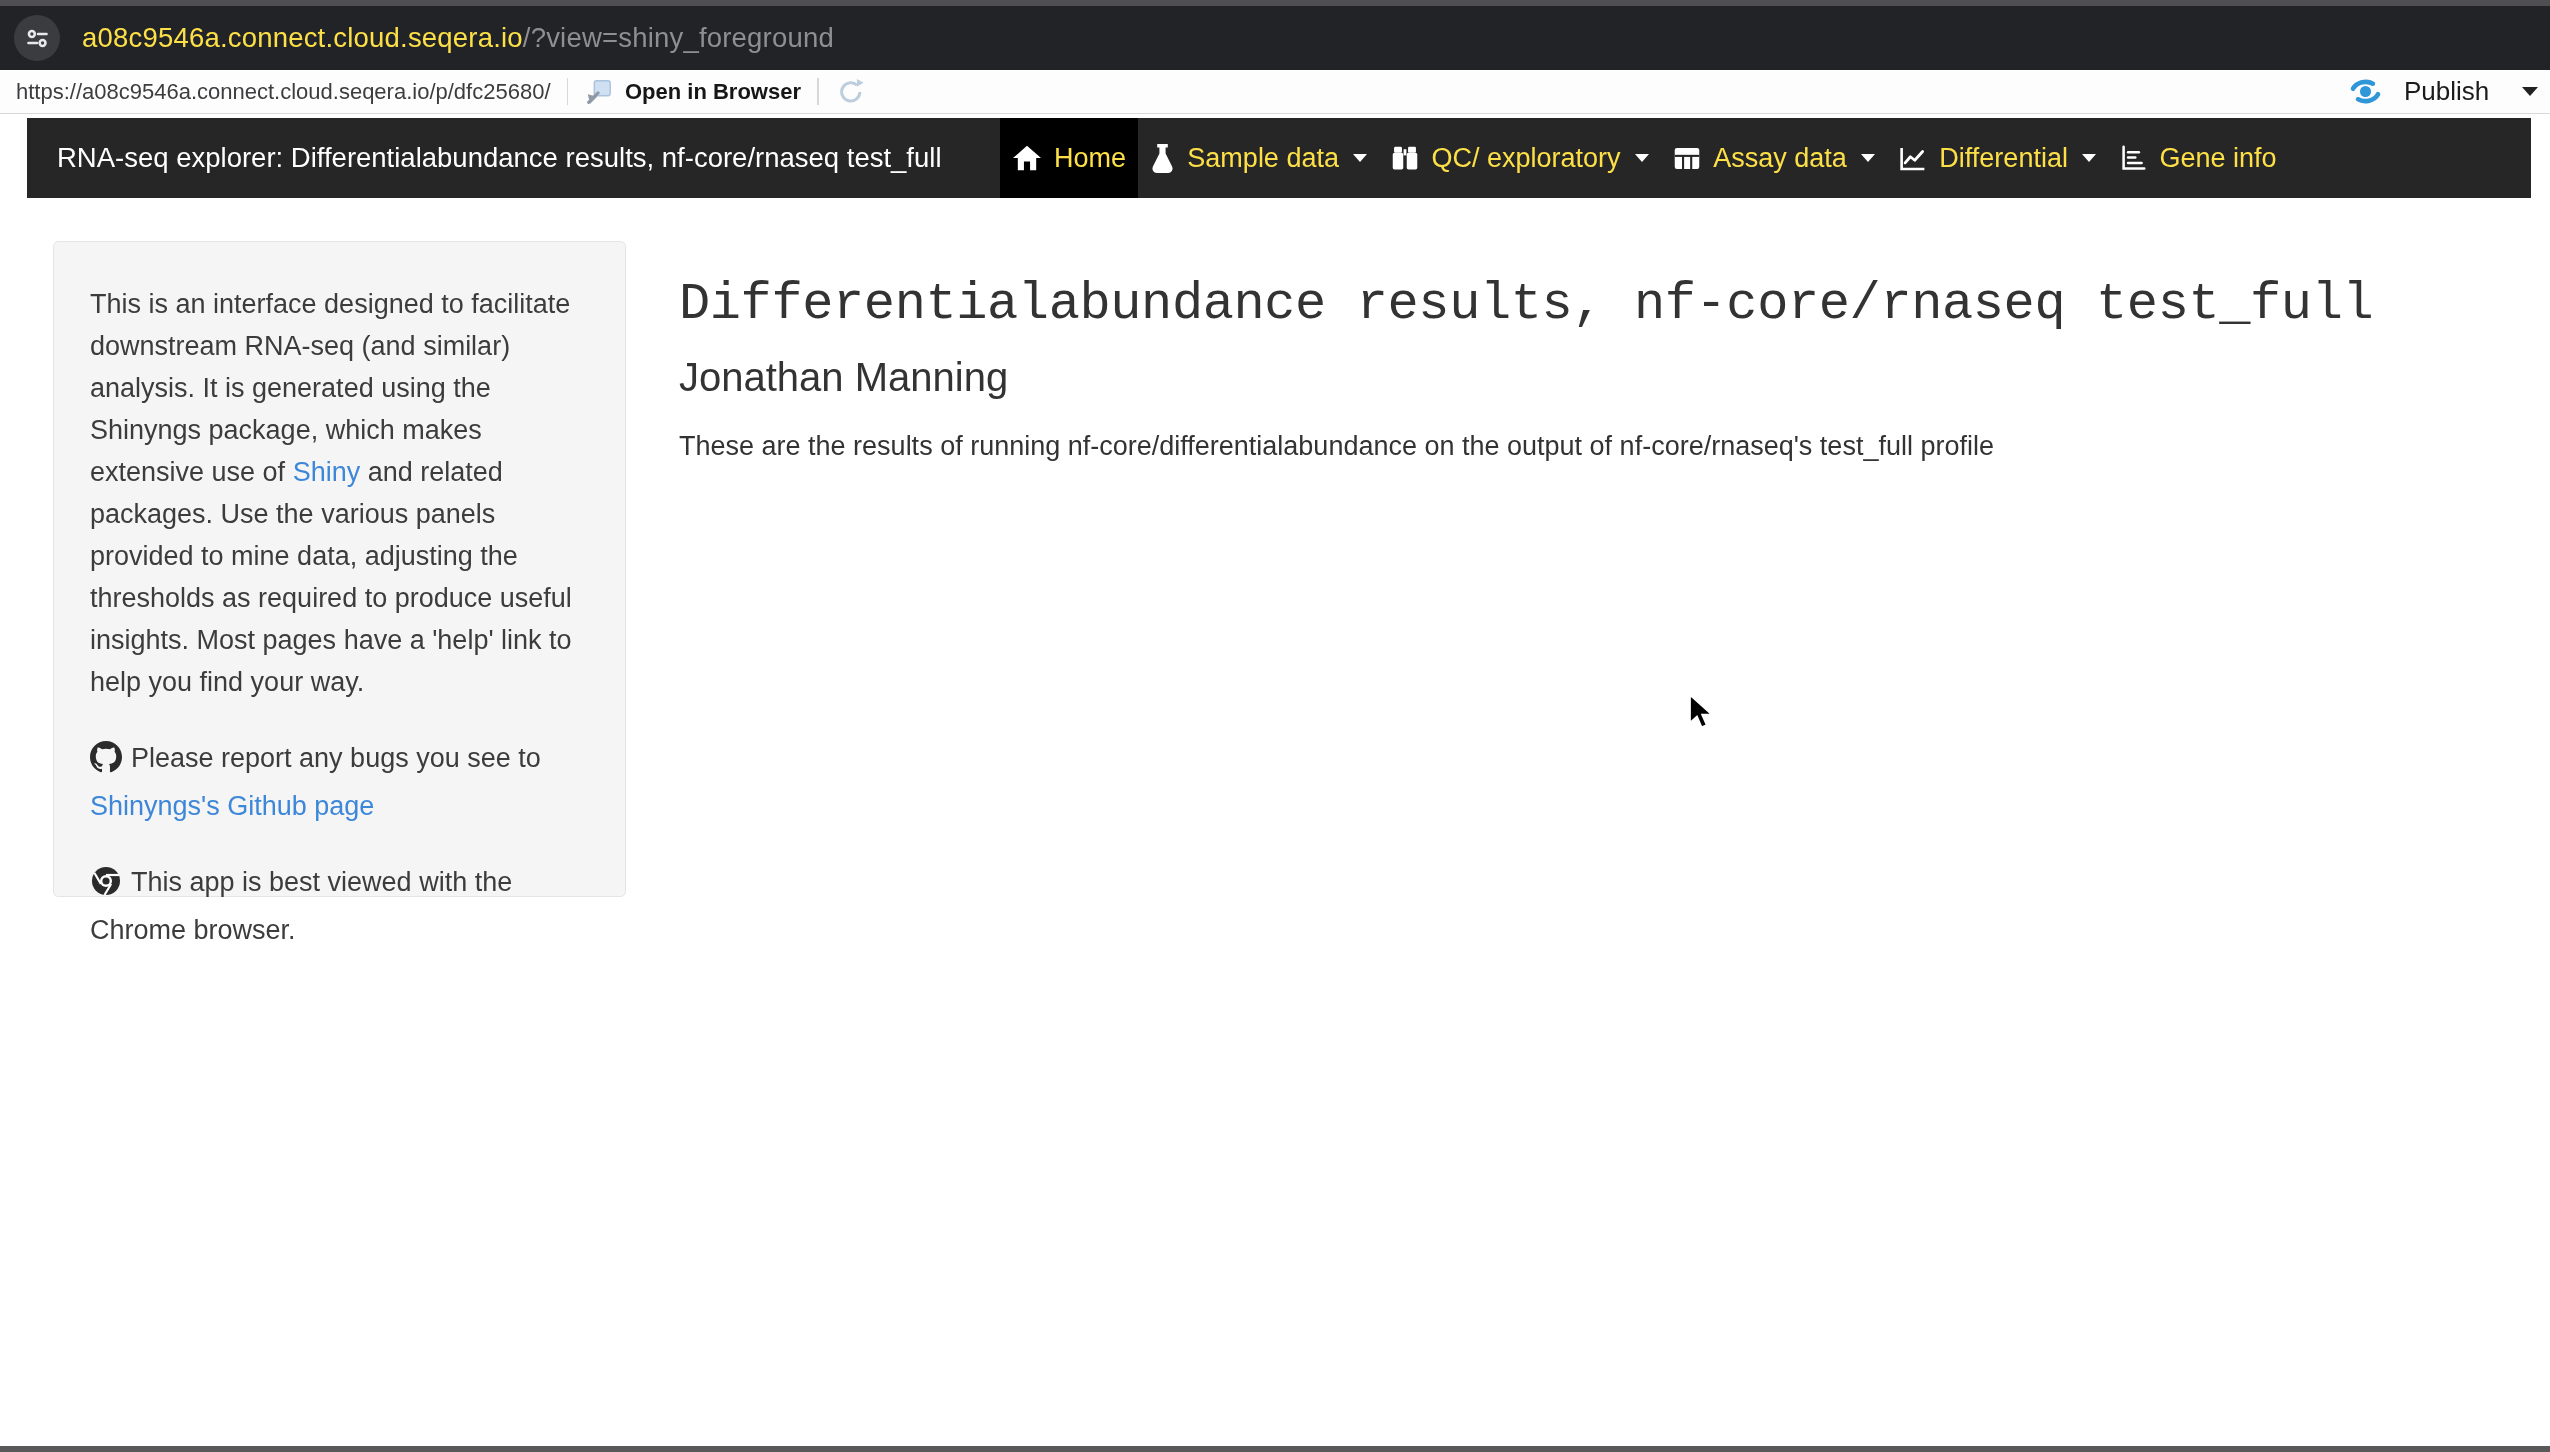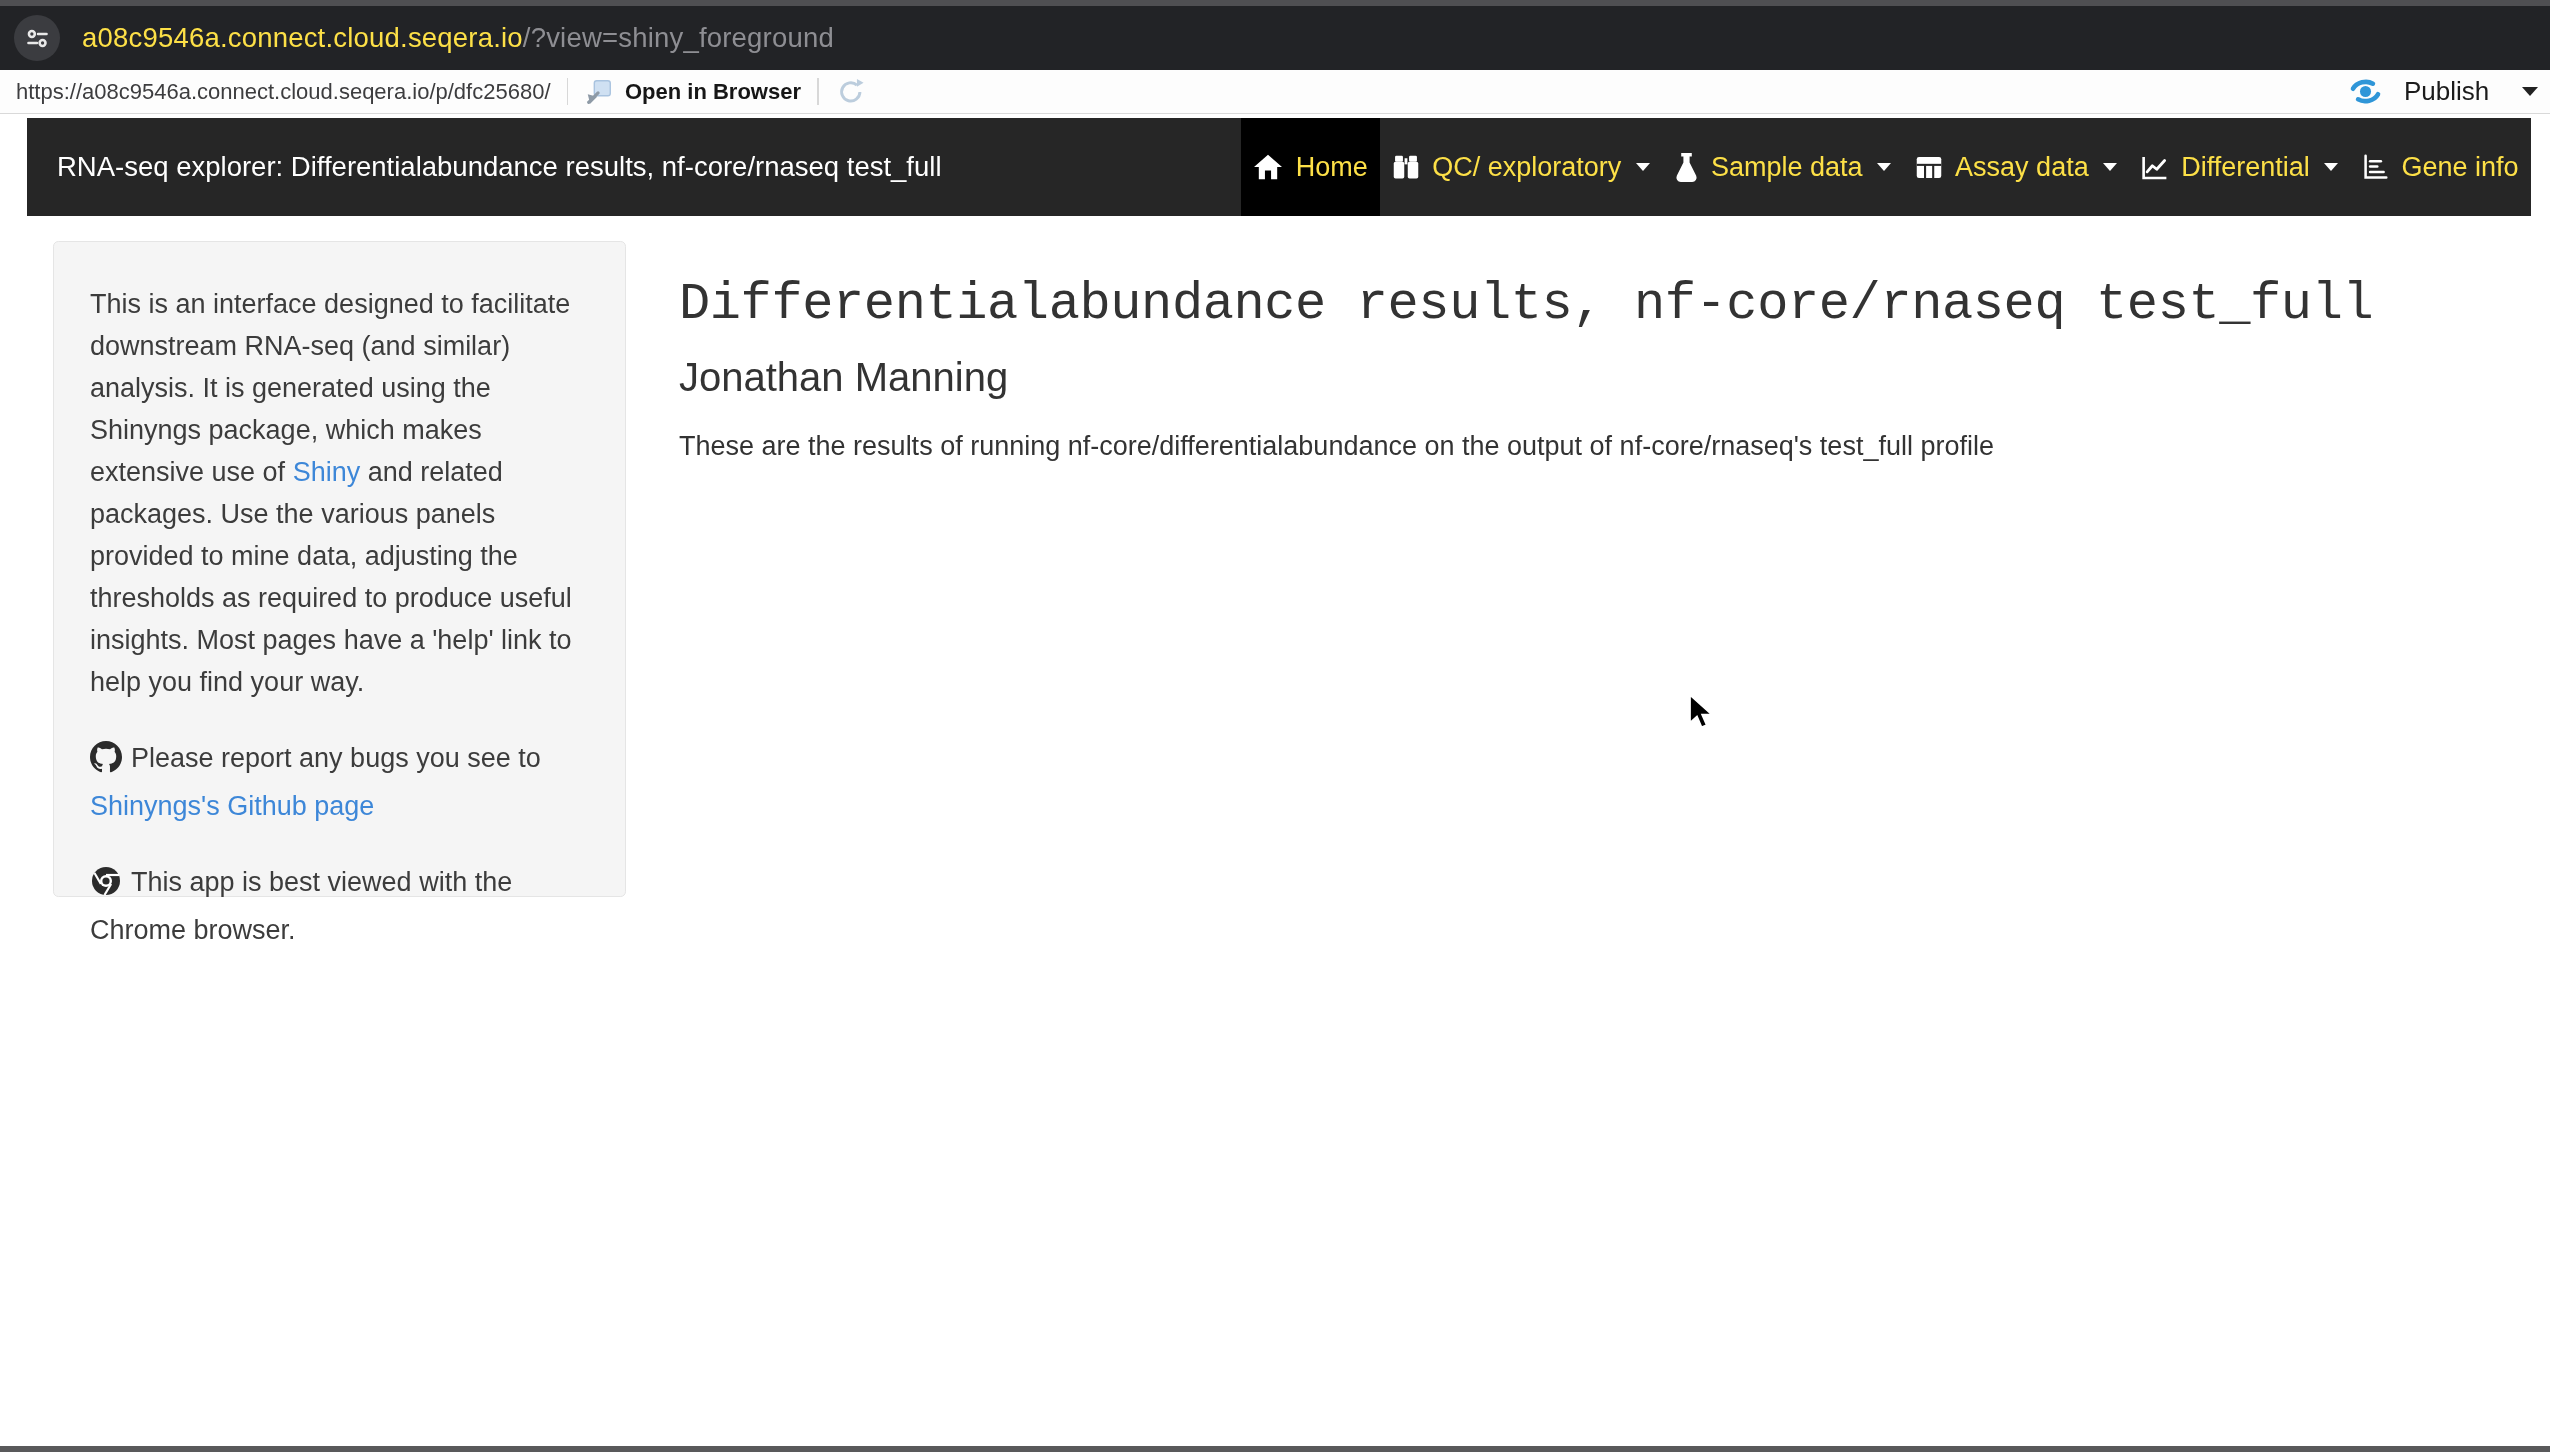--- a/index.html
+++ b/index.html
@@ -35,22 +35,22 @@
   .cb-refresh { display:flex; align-items:center; cursor:pointer; }
   .cb-right { margin-left:auto; display:flex; align-items:center; gap:20px; cursor:pointer; }
   .cb-publish-label { font-size:26px; color:#1b1b1b; }
   .caret-dark {
     width:0; height:0; border-left:8px solid transparent; border-right:8px solid transparent;
     border-top:9px solid #222; margin-left:12.4px;
   }
 
   
   .navbar {
-    position:absolute; top:118px; left:27px; right:19.5px; height:98px;
-    background:#262626; display:flex; align-items:stretch;justify-content:space-between;
+    position:absolute; top:118px; left:27px; right:19.5px; height:80px;
+    background:#262626; display:flex; align-items:stretch;
   }
   .navbar-brand {
     display:flex; align-items:center; padding:0 30px; color:#fff; font-size:27.5px; white-space:nowrap;
   }
   .nav-items { display:flex; align-items:stretch; margin-left:28px; }
   .nav-item {
     display:flex; align-items:center; gap:12.4px; padding:0 12px; color:#fde047;
     font-size:27px; white-space:nowrap; cursor:pointer;
   }
   .nav-item.active { background:#000; }
@@ -147,39 +147,39 @@
         <span class="nicon">
           <svg width="30" height="28" viewBox="0 0 34 32">
               <path d="M17 2 L33 16 H27.5 V30 H20.5 V20 H13.5 V30 H6.5 V16 H1 Z" fill="#fff"></path>
             </svg>
         </span>
         <span>Home</span>
       </div>
 
       <div class="nav-item">
         <span class="nicon">
+          <svg width="25" height="30" viewBox="0 0 28 34">
+              <path d="M8 1 h12 v4 h-2.5 v7 l7.5 15 a5 5 0 0 1 -4.5 7 h-13 A5 5 0 0 1 3 27 l7.5 -15 V5 H8 Z" fill="#fff"></path>
+            </svg>
+        </span>
+        <span>Sample data</span>
+        <span class="caret-light"></span>
+      </div>
+
+      <div class="nav-item">
+        <span class="nicon">
           <svg width="28" height="28" viewBox="0 0 32 32" fill="#fff">
             <rect x="3.5" y="3" width="9" height="7" rx="1.5"></rect>
               <rect x="2" y="10" width="12" height="19" rx="2"></rect>
             <rect x="19.5" y="3" width="9" height="7" rx="1.5"></rect>
               <rect x="18" y="10" width="12" height="19" rx="2"></rect>
             <rect x="14.4" y="6" width="3.2" height="7"></rect>
           </svg>
         </span>
         <span>QC/ exploratory</span>
-        <span class="caret-light"></span>
-      </div>
-
-      <div class="nav-item">
-        <span class="nicon">
-          <svg width="25" height="30" viewBox="0 0 28 34">
-              <path d="M8 1 h12 v4 h-2.5 v7 l7.5 15 a5 5 0 0 1 -4.5 7 h-13 A5 5 0 0 1 3 27 l7.5 -15 V5 H8 Z" fill="#fff"></path>
-            </svg>
-        </span>
-        <span>Sample data</span>
         <span class="caret-light"></span>
       </div>
 
       <div class="nav-item">
         <span class="nicon">
           <svg width="28" height="27" viewBox="0 0 32 30">
             <rect x="2" y="3" width="28" height="24" rx="2.5" fill="#fff"></rect>
             <line x1="2" y1="12" x2="30" y2="12" stroke="#262626" stroke-width="2.4"></line>
             <line x1="11.5" y1="12" x2="11.5" y2="27" stroke="#262626" stroke-width="2.4"></line>
             <line x1="20.8" y1="12" x2="20.8" y2="27" stroke="#262626" stroke-width="2.4"></line>

